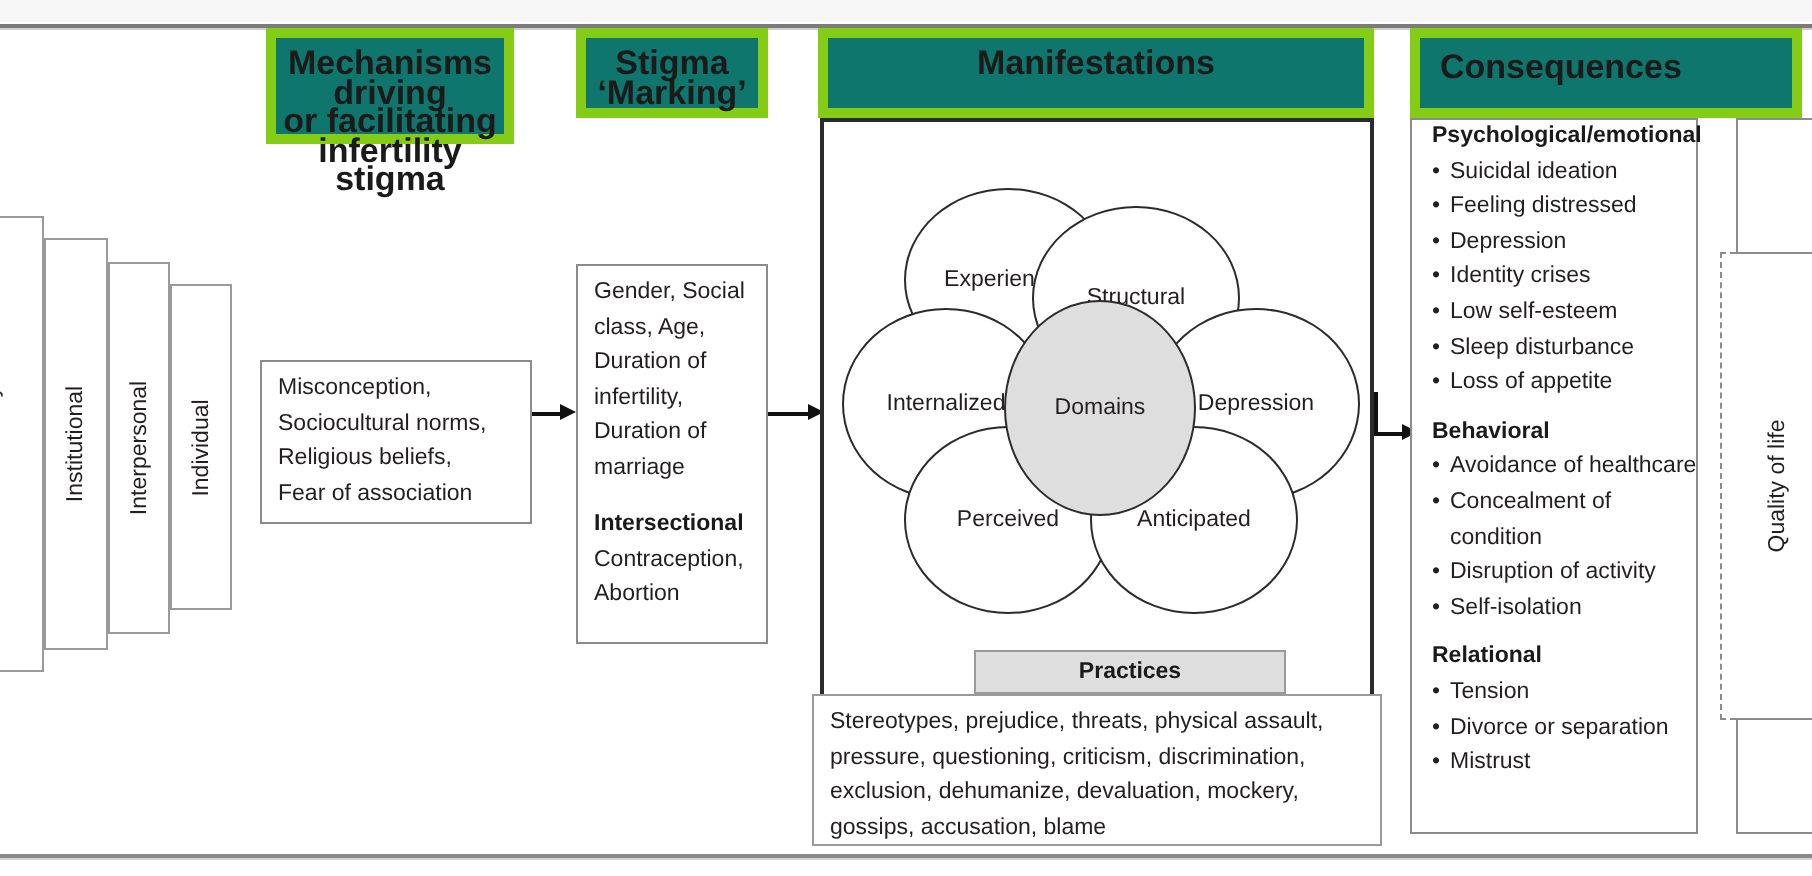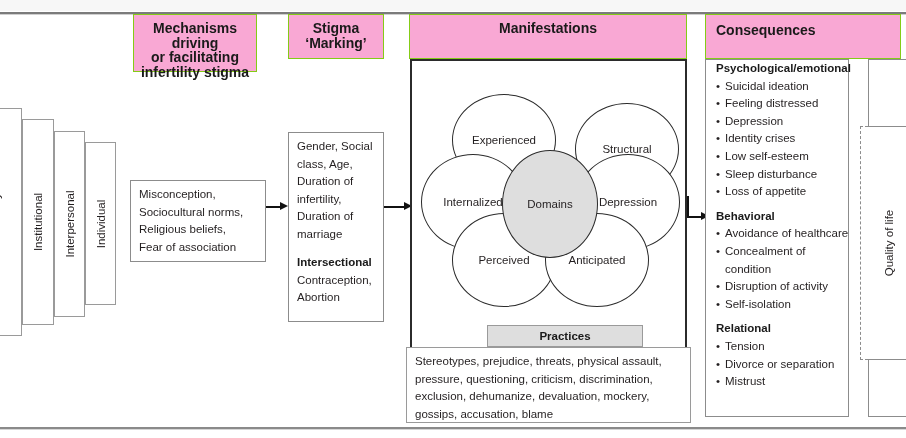--- a/index.html
+++ b/index.html
@@ -17,24 +17,24 @@
   .top-band{position:absolute;left:0;top:0;width:906px;height:11px;background:#f7f7f7;}
   .rule-top{position:absolute;left:0;top:12px;width:906px;height:2px;background:#7b7b7b;}
   .rule-top2{position:absolute;left:0;top:14px;width:906px;height:1px;background:#cfcfcf;}
   .rule-bottom{position:absolute;left:0;top:427px;width:906px;height:2px;background:#8a8a8a;}
   .rule-bottom2{position:absolute;left:0;top:429px;width:906px;height:1px;background:#d6d6d6;}
 
   
   .hdr{
     position:absolute;
     box-sizing:border-box;
-    border:1px solid #84cc16;
-    background:#f9a8d4;
+    border:5px solid #84cc16;
+    background:#0f766e;
     font-weight:bold;
-    font-size:14px;
+    font-size:17px;
     line-height:14.5px;
     display:flex;
     justify-content:center;
     color:#1a1a1a;
   }
   .hdr.center{align-items:flex-start;text-align:center;padding-top:6px;}
   .hdr.leftal{justify-content:flex-start;align-items:flex-start;padding:8px 0 0 10px;text-align:left;}
 
   
   .box{
@@ -233,21 +233,21 @@
   <div class="arrow" style="left:384px;top:202px;width:28px;">
     <div class="shaft" style="width:21px;"></div>
     <div class="head" style="left:20px;"></div>
   </div>
 
   <div class="manif-frame" style="left:410px;top:59px;width:277px;height:358px;"></div>
 
   <div class="petal" style="left:452px;top:94px;width:104px;height:92px;">
     <span>Experienced</span>
   </div>
-  <div class="petal" style="left:575px;top:103px;width:104px;height:92px;">
+  <div class="petal" style="left:516px;top:103px;width:104px;height:92px;">
     <span>Structural</span>
   </div>
   <div class="petal" style="left:421px;top:154px;width:104px;height:96px;">
     <span>Internalized</span>
   </div>
   <div class="petal" style="left:576px;top:154px;width:104px;height:96px;">
     <span>Depression</span>
   </div>
   <div class="petal" style="left:452px;top:213px;width:104px;height:94px;">
     <span>Perceived</span>

